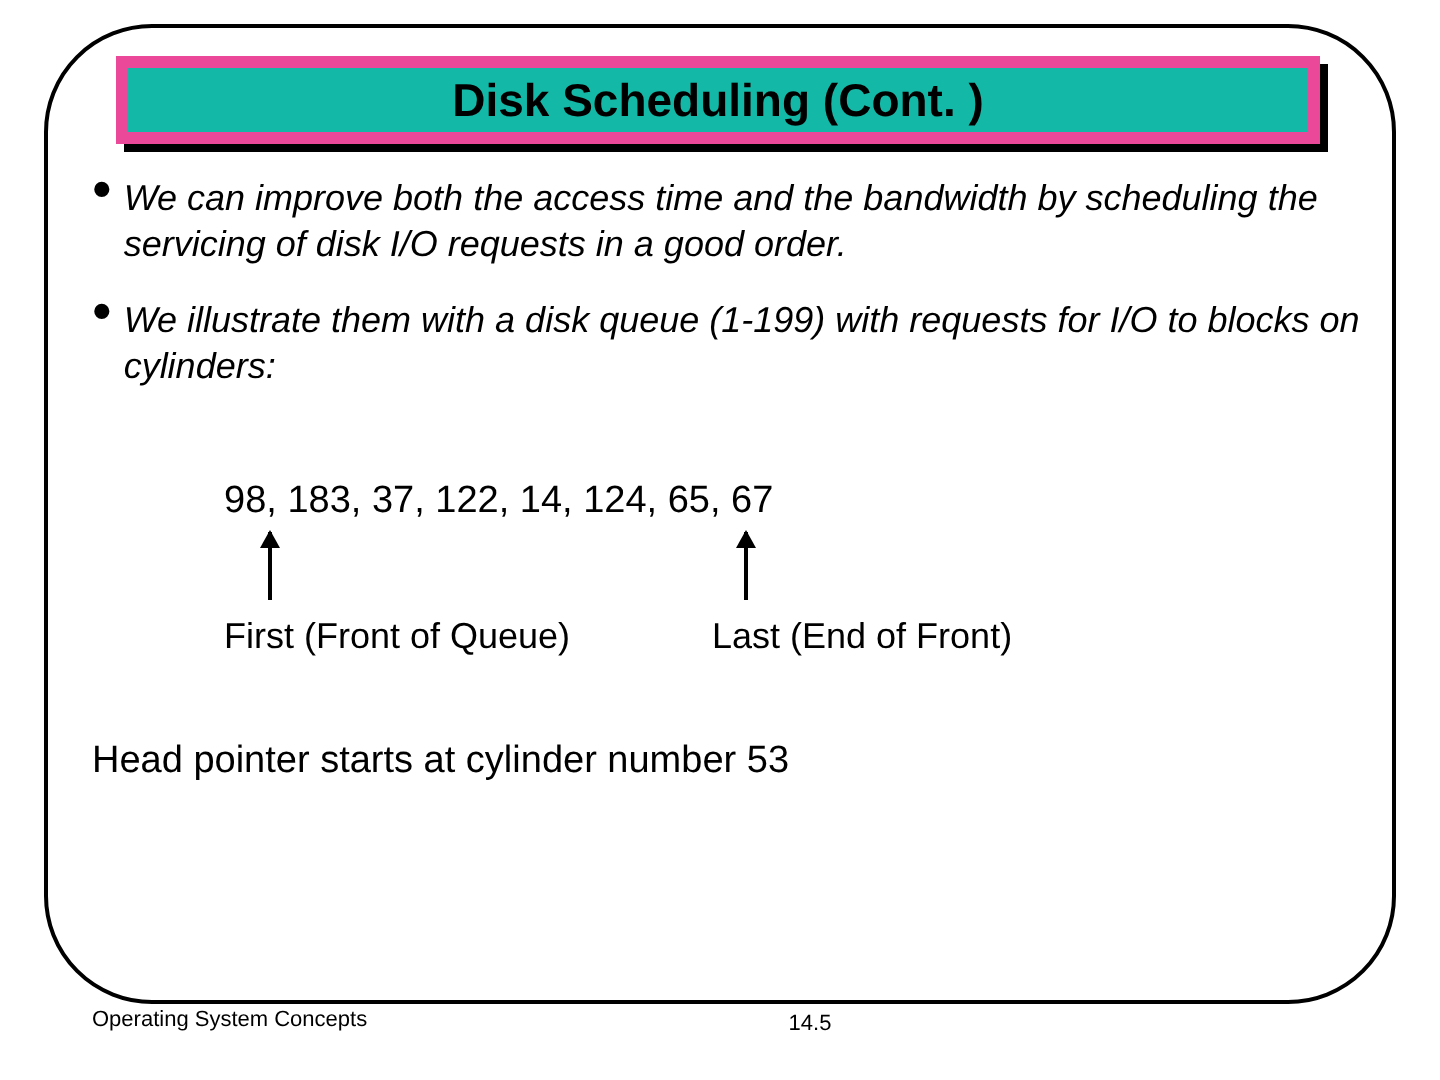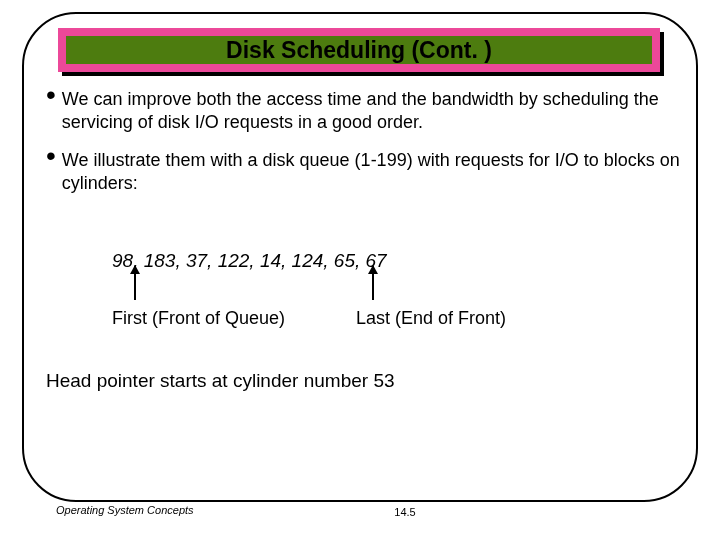--- a/index.html
+++ b/index.html
@@ -28,22 +28,22 @@
     width: 602px;
     height: 44px;
     background: #000;
   }
   .title-box {
     position: absolute;
     left: 58px;
     top: 28px;
     width: 602px;
     height: 44px;
-    background: #4d7c0f;
-    border: 8px solid #ec4899;
+    background: #14b8a6;
+    border: 6px solid #ec4899;
     display: flex;
     align-items: center;
     justify-content: center;
   }
   .title-text {
     font-size: 23px;
     font-weight: bold;
     color: #000;
   }
   .content {
@@ -57,35 +57,34 @@
   }
   .bullet {
     display: flex;
     margin-bottom: 16px;
   }
   .bullet .dot {
     font-size: 28px;
     line-height: 14px;
     padding-right: 6px;
   }
-  .bullet .btext { flex: 1; }
+  .bullet .btext { flex: 1; font-style: italic; }
   .queue-area {
     position: absolute;
     left: 46px;
     top: 240px;
     width: 636px;
     font-size: 18px;
     color: #000;
   }
   .queue-values {
     position: absolute;
     left: 66px;
-    top: 10px;
+    top: 0;
     font-size: 19px;
-    font-style: italic;
   }
   .arrow {
     position: absolute;
     width: 2px;
     height: 34px;
     background: #000;
     top: 26px;
   }
   .arrow::before {
     content: "";
@@ -113,25 +112,24 @@
   }
   .head-pointer {
     position: absolute;
     left: 46px;
     top: 370px;
     font-size: 19px;
     color: #000;
   }
   .footer-left {
     position: absolute;
-    left: 56px;
+    left: 46px;
     bottom: 24px;
     font-size: 11px;
     color: #000;
-    font-style: italic;
   }
   .footer-center {
     position: absolute;
     left: 0;
     width: 720px;
     bottom: 22px;
     text-align: center;
     font-size: 11px;
     color: #000;
     margin-left: 45px;

